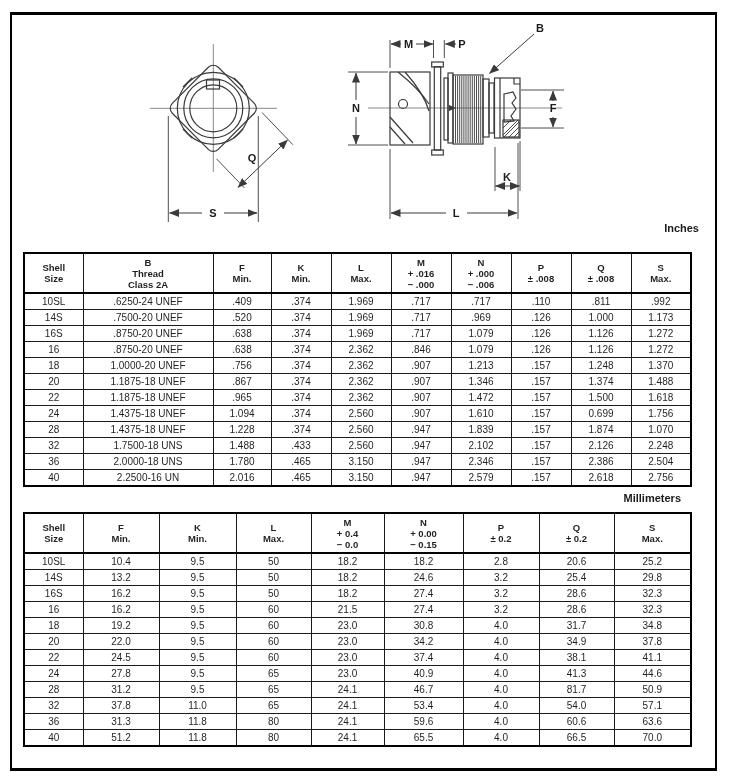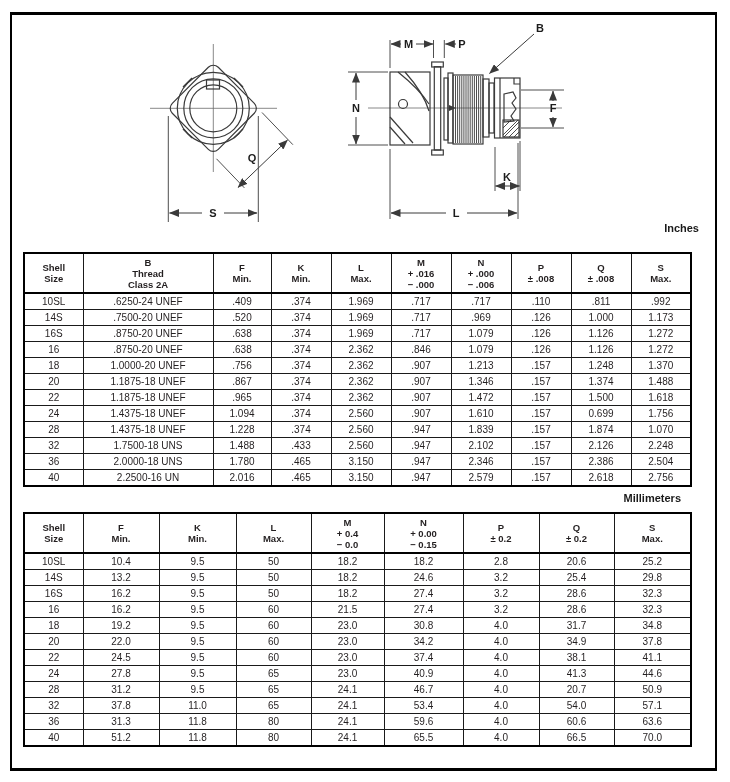--- a/index.html
+++ b/index.html
@@ -471,21 +471,21 @@
         <td>44.6</td>
       </tr>
       <tr>
         <td>28</td>
         <td>31.2</td>
         <td>9.5</td>
         <td>65</td>
         <td>24.1</td>
         <td>46.7</td>
         <td>4.0</td>
-        <td>20.7</td>
+        <td>81.7</td>
         <td>50.9</td>
       </tr>
       <tr>
         <td>32</td>
         <td>37.8</td>
         <td>11.0</td>
         <td>65</td>
         <td>24.1</td>
         <td>53.4</td>
         <td>4.0</td>

